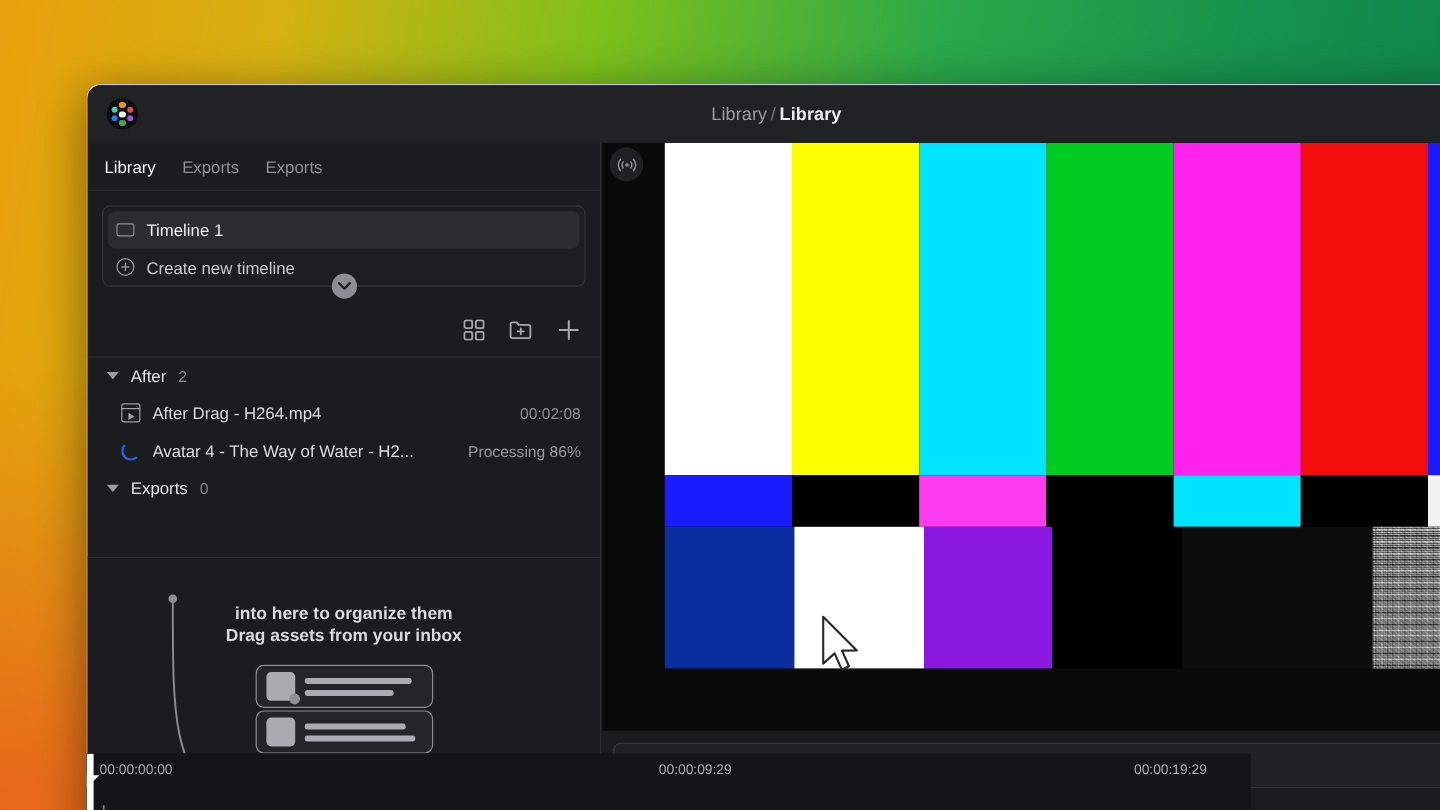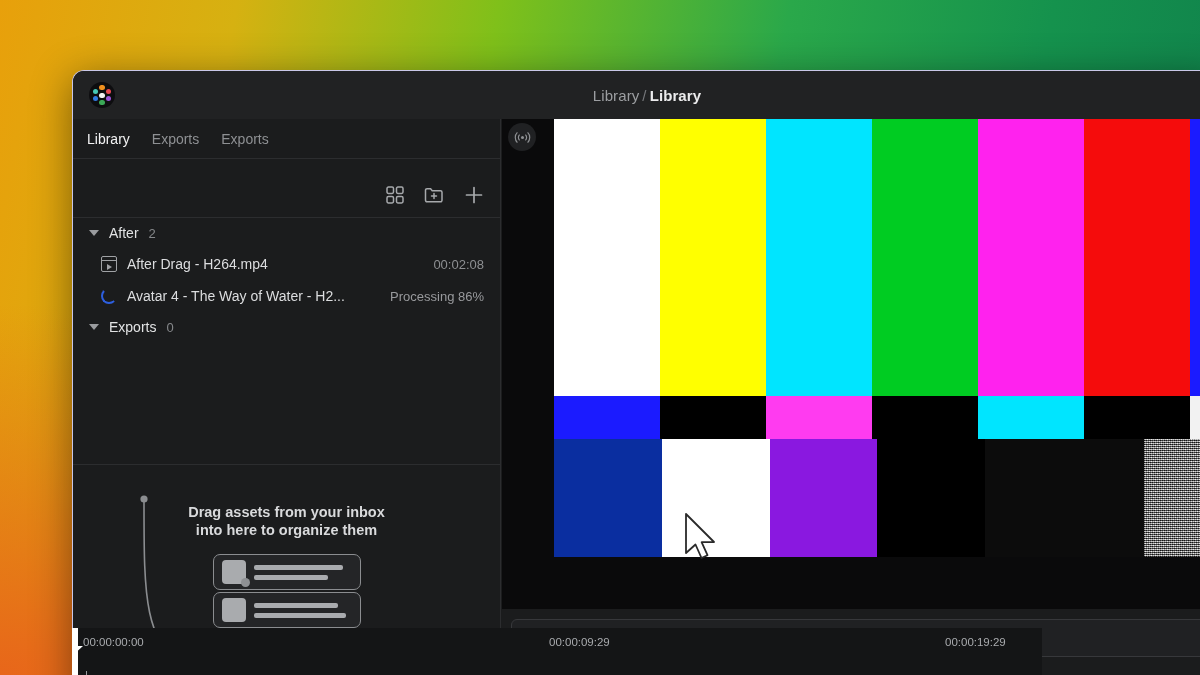--- a/index.html
+++ b/index.html
@@ -250,20 +250,35 @@
   </div>
 
   <div id="sidebar">
 
     <div id="tabs">
       <span class="tab active">Library</span>
       <span class="tab">Exports</span>
       <span class="tab">Exports</span>
     </div>
 
+    <div id="timeline-card">
+      <div class="tl-row selected">
+        <span class="icon-rect"></span>
+        <span>Timeline 1</span>
+      </div>
+      <div class="tl-row create">
+        <span class="icon-plus-circle"></span>
+        <span>Create new timeline</span>
+      </div>
+      <div id="collapse-chevron">
+        <svg width="11" height="7" viewBox="0 0 11 7">
+            <path d="M1 1l4.5 4.5L10 1" stroke="#232426" stroke-width="2" fill="none" stroke-linecap="round" stroke-linejoin="round"></path>
+          </svg>
+      </div>
+    </div>
 
     <div id="lib-toolbar">
       <span class="tb-icon">
         <svg width="18" height="18" viewBox="0 0 18 18">
             <rect x="1" y="1" width="6.5" height="6.5" rx="1.4" stroke="currentColor" stroke-width="1.5" fill="none"></rect>
             <rect x="10.5" y="1" width="6.5" height="6.5" rx="1.4" stroke="currentColor" stroke-width="1.5" fill="none"></rect>
             <rect x="1" y="10.5" width="6.5" height="6.5" rx="1.4" stroke="currentColor" stroke-width="1.5" fill="none"></rect>
             <rect x="10.5" y="10.5" width="6.5" height="6.5" rx="1.4" stroke="currentColor" stroke-width="1.5" fill="none"></rect>
           </svg>
       </span>
@@ -303,22 +318,22 @@
       <span>Exports</span>
       <span class="count">0</span>
     </div>
 
     <div id="empty-area">
       <svg id="empty-arrow" width="96" height="200" viewBox="0 0 96 200">
         <circle cx="11" cy="8" r="3.6" fill="#8b8d90"></circle>
         <path d="M11 10 C11 110, 11 150, 56 182" stroke="#8b8d90" stroke-width="1.6" fill="none"></path>
       </svg>
       <div id="empty-text">
+        <div>into here to organize them</div>
         <div>Drag assets from your inbox</div>
-        <div>into here to organize them</div>
       </div>
       <div class="ghost-card" style="top:89px;">
         <span class="ghost-thumb badge"></span>
         <span class="ghost-lines">
           <span class="ghost-line" style="width:91%"></span>
             <span class="ghost-line" style="width:76%"></span>
         </span>
       </div>
       <div class="ghost-card" style="top:127px;">
         <span class="ghost-thumb"></span>

